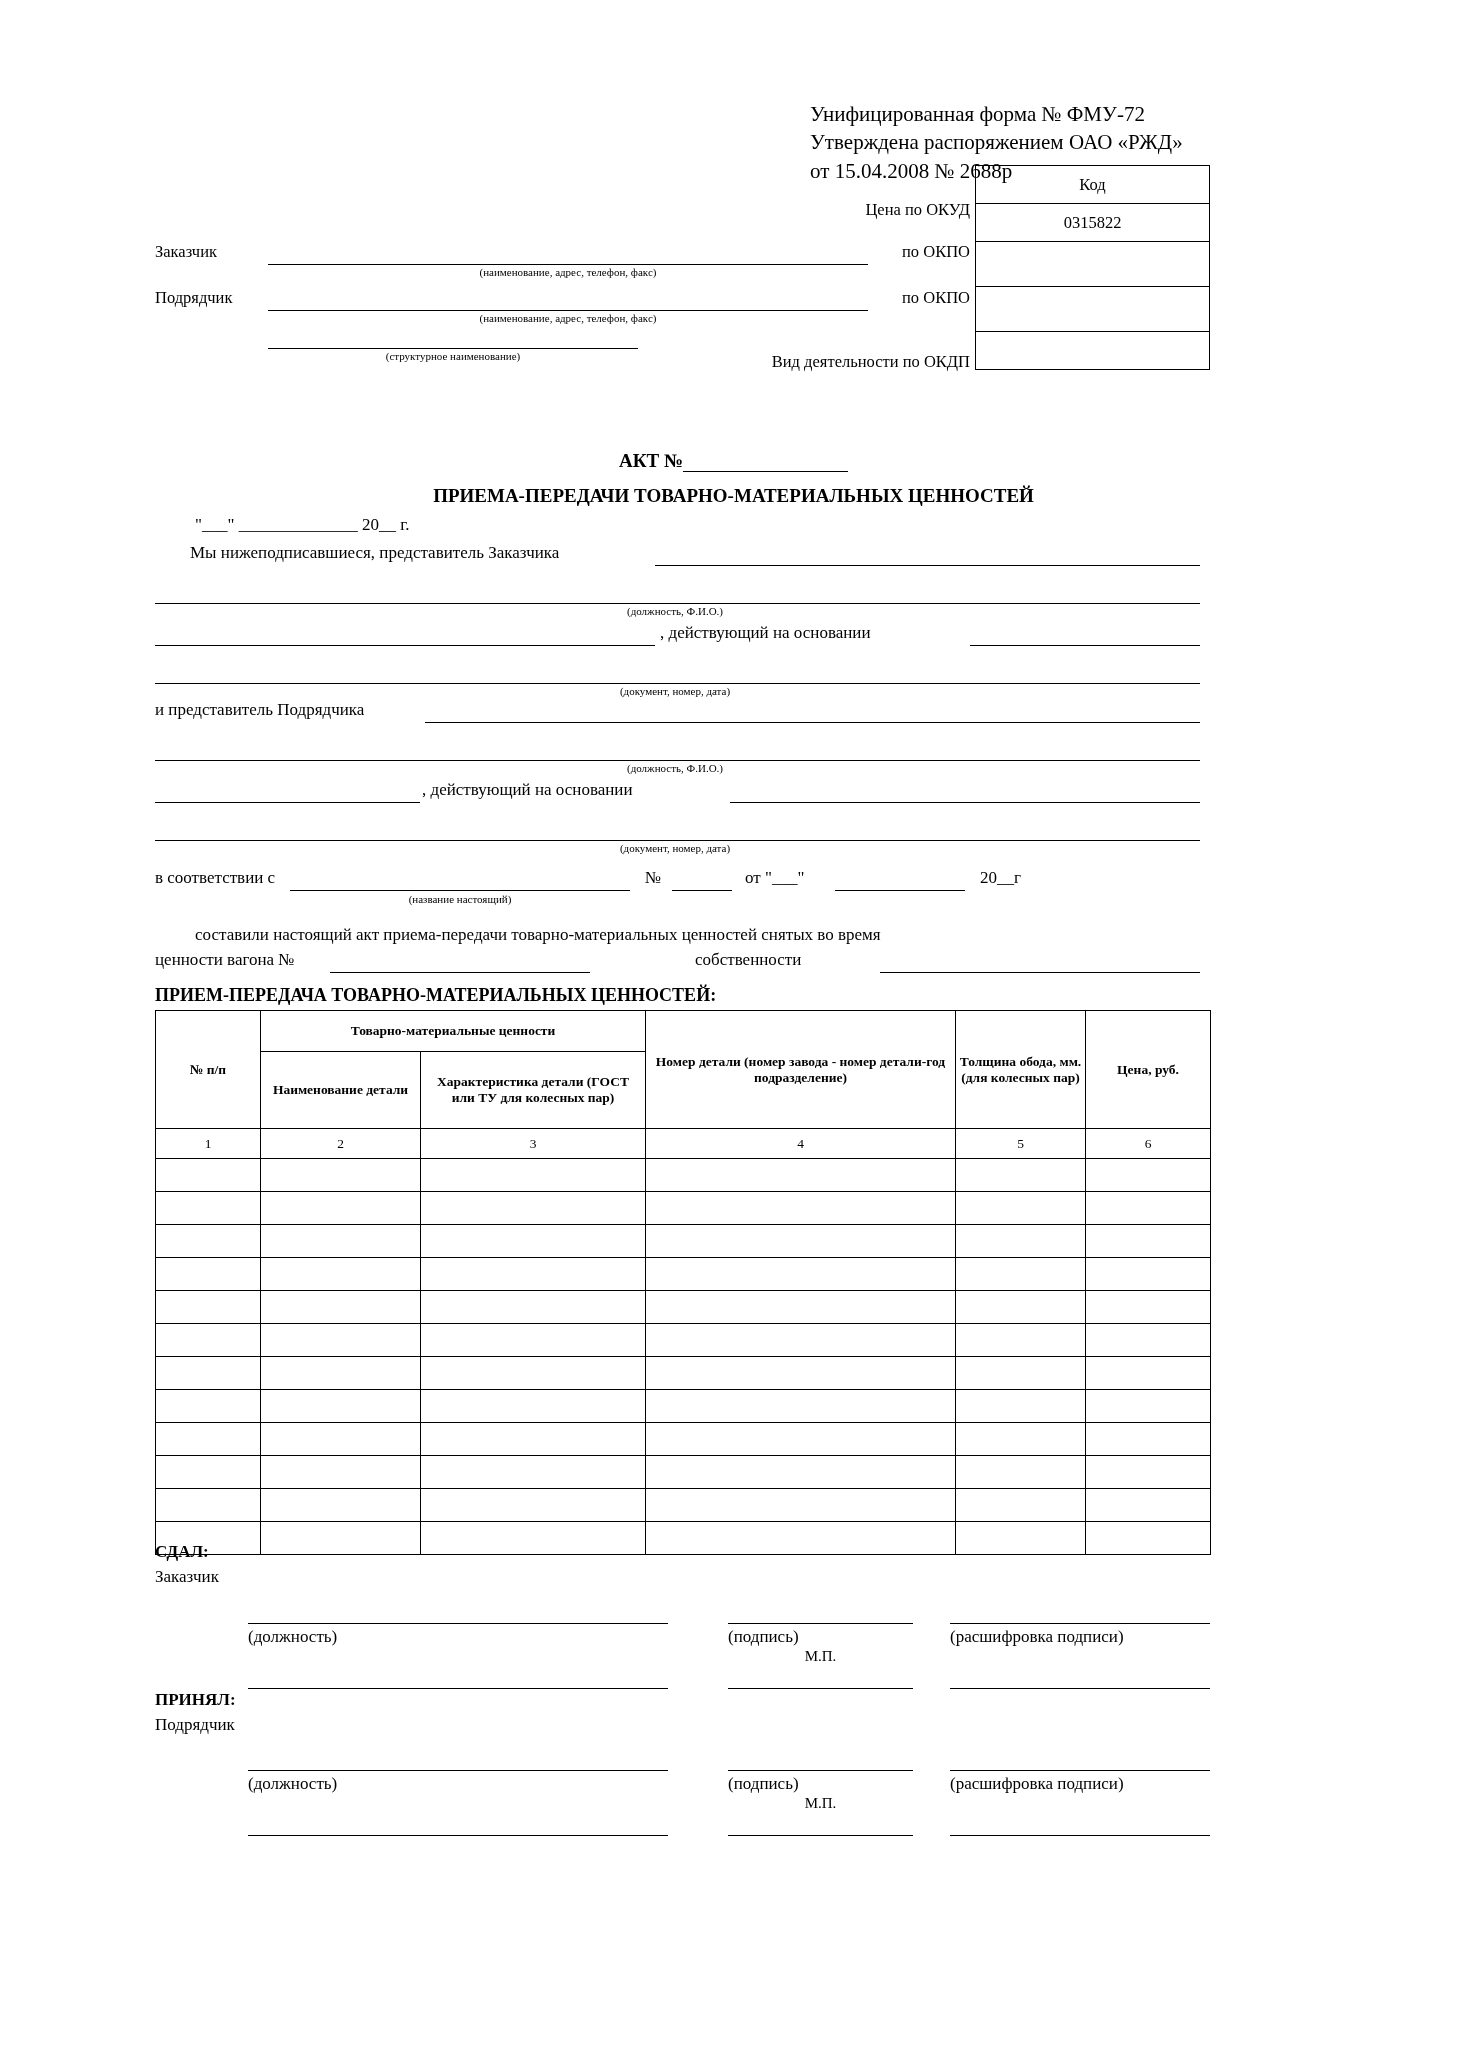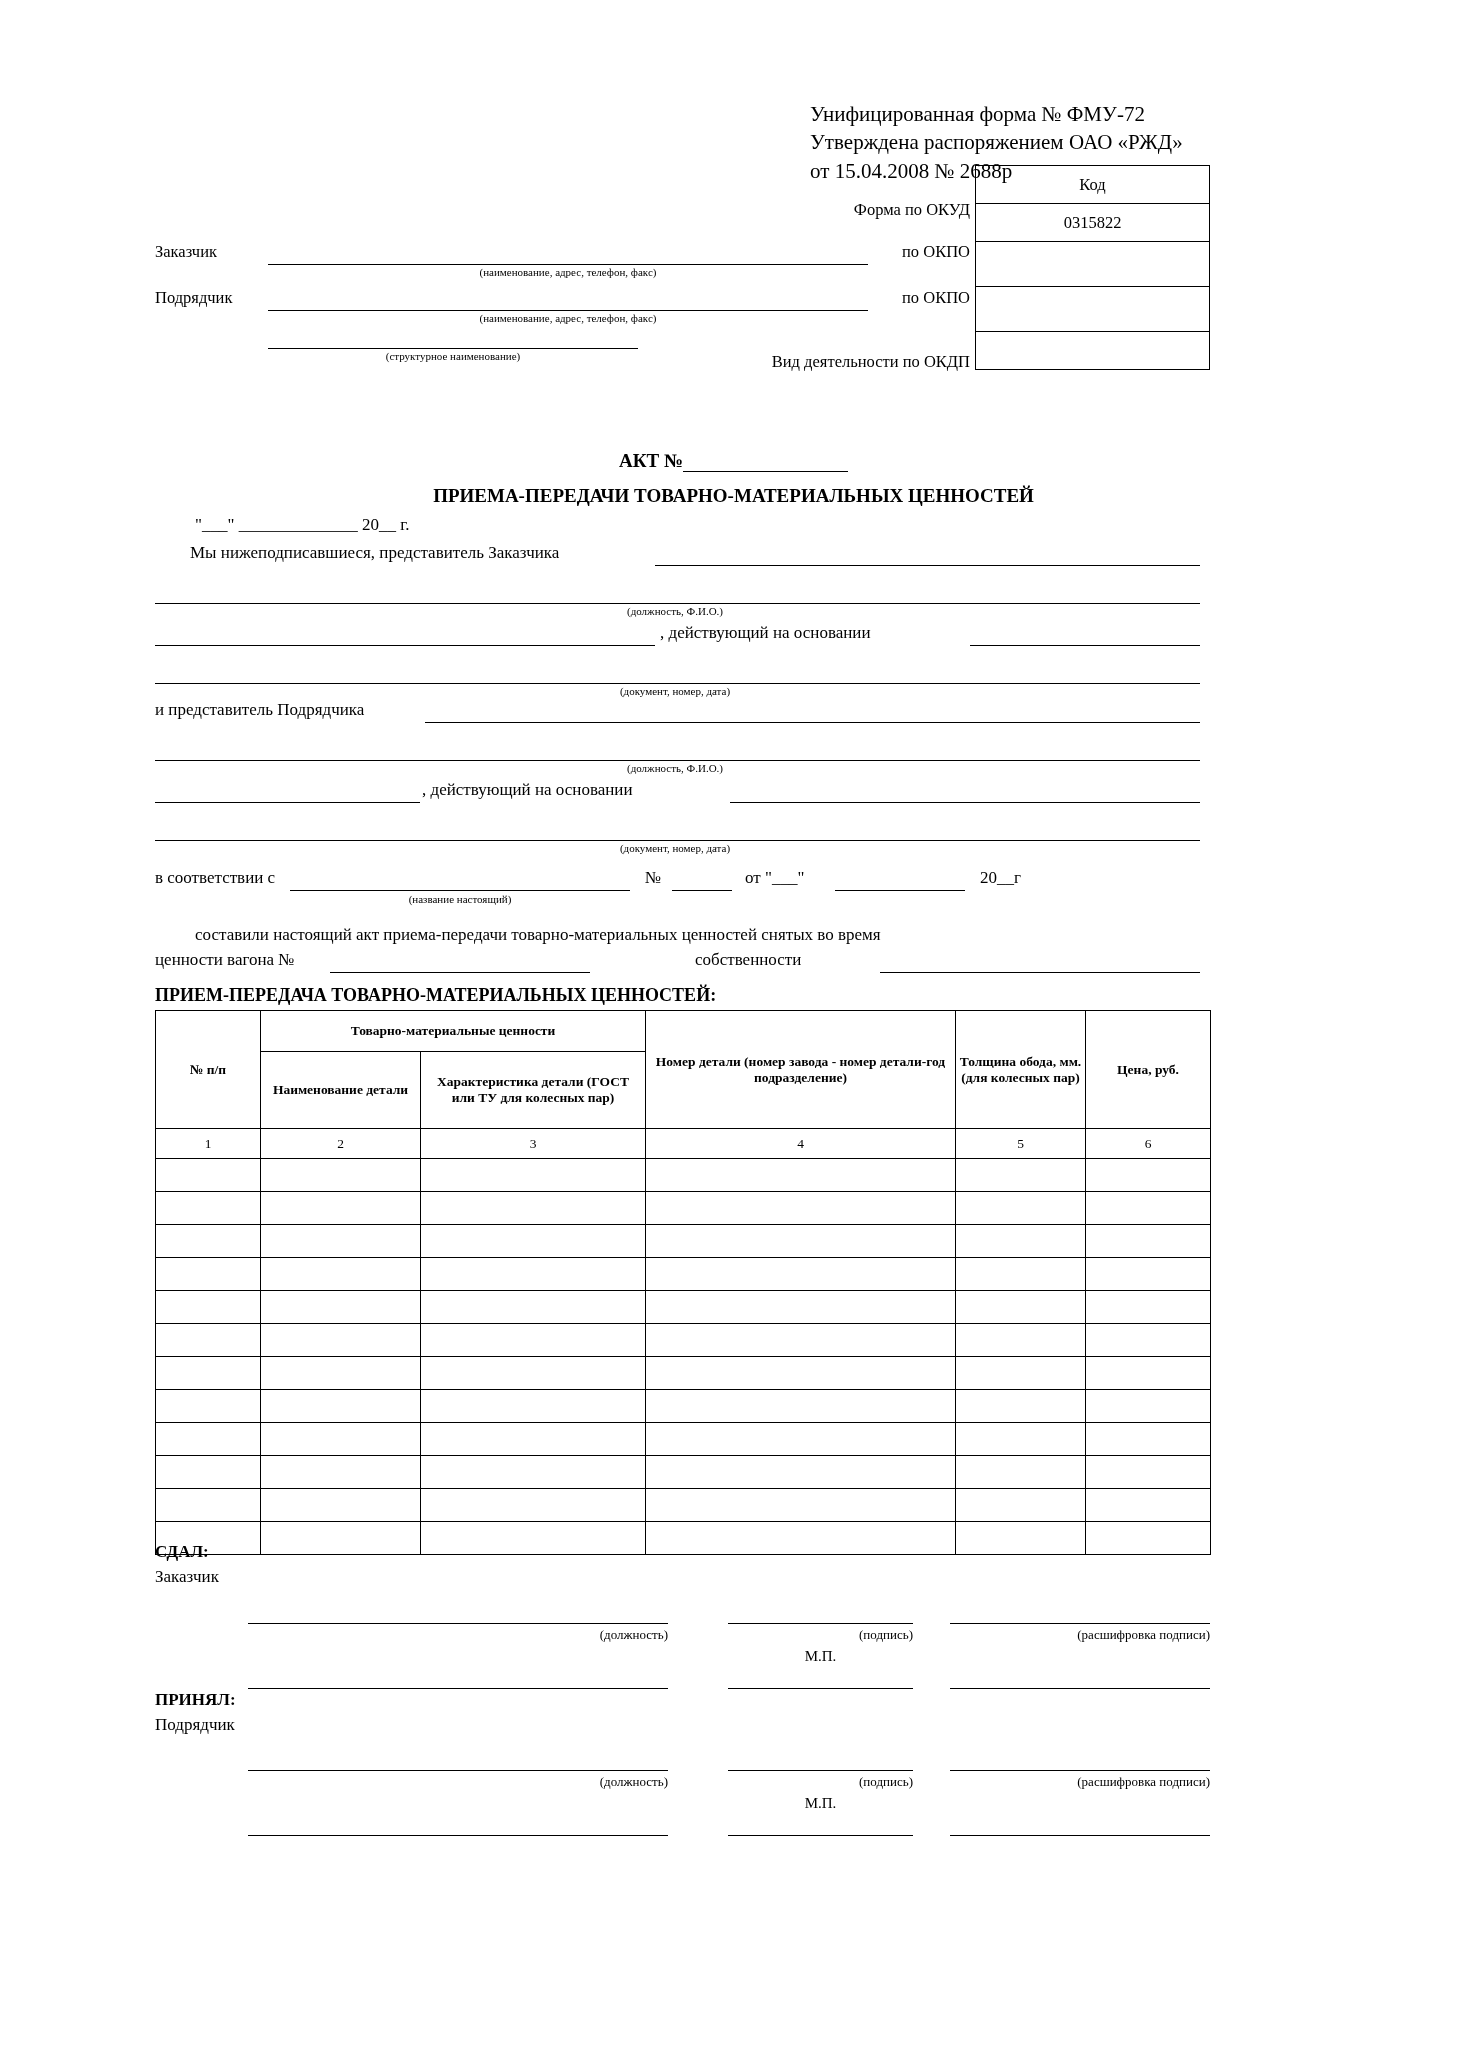--- a/index.html
+++ b/index.html
@@ -133,22 +133,22 @@
     position: absolute;
     font-weight: bold;
     font-size: 17px;
   }
   .plain-lbl {
     position: absolute;
     font-size: 17px;
   }
   .sig-cap {
     position: absolute;
-    font-size: 13px;
-    text-align: right;
+    font-size: 17px;
+    text-align: left;
     white-space: nowrap;
   }
   .mp {
     position: absolute;
     font-size: 15px;
     text-align: center;
   }
 </style>
 </head>
 <body>
@@ -174,21 +174,21 @@
     </tr>
     <tr>
       <td class="tall"></td>
     </tr>
     <tr>
       <td></td>
     </tr>
   </tbody>
     </table>
 
-  <div class="lbl-right" style="left:640px; top:200px; width:330px;">Форма по ОКУД</div>
+  <div class="lbl-right" style="left:640px; top:200px; width:330px;">Цена по ОКУД</div>
   <div class="lbl-right" style="left:640px; top:242px; width:330px;">по ОКПО</div>
   <div class="lbl-right" style="left:640px; top:288px; width:330px;">по ОКПО</div>
   <div class="lbl-right" style="left:600px; top:352px; width:370px;">Вид деятельности по ОКДП</div>
 
   <div class="party-row" style="left:155px; top:242px;">Заказчик</div>
   <div class="rule" style="left:268px; top:264px; width:600px;"></div>
   <div class="caption" style="left:368px; top:266px; width:400px;">(наименование, адрес, телефон, факс)</div>
 
   <div class="party-row" style="left:155px; top:288px;">Подрядчик</div>
   <div class="rule" style="left:268px; top:310px; width:600px;"></div>

